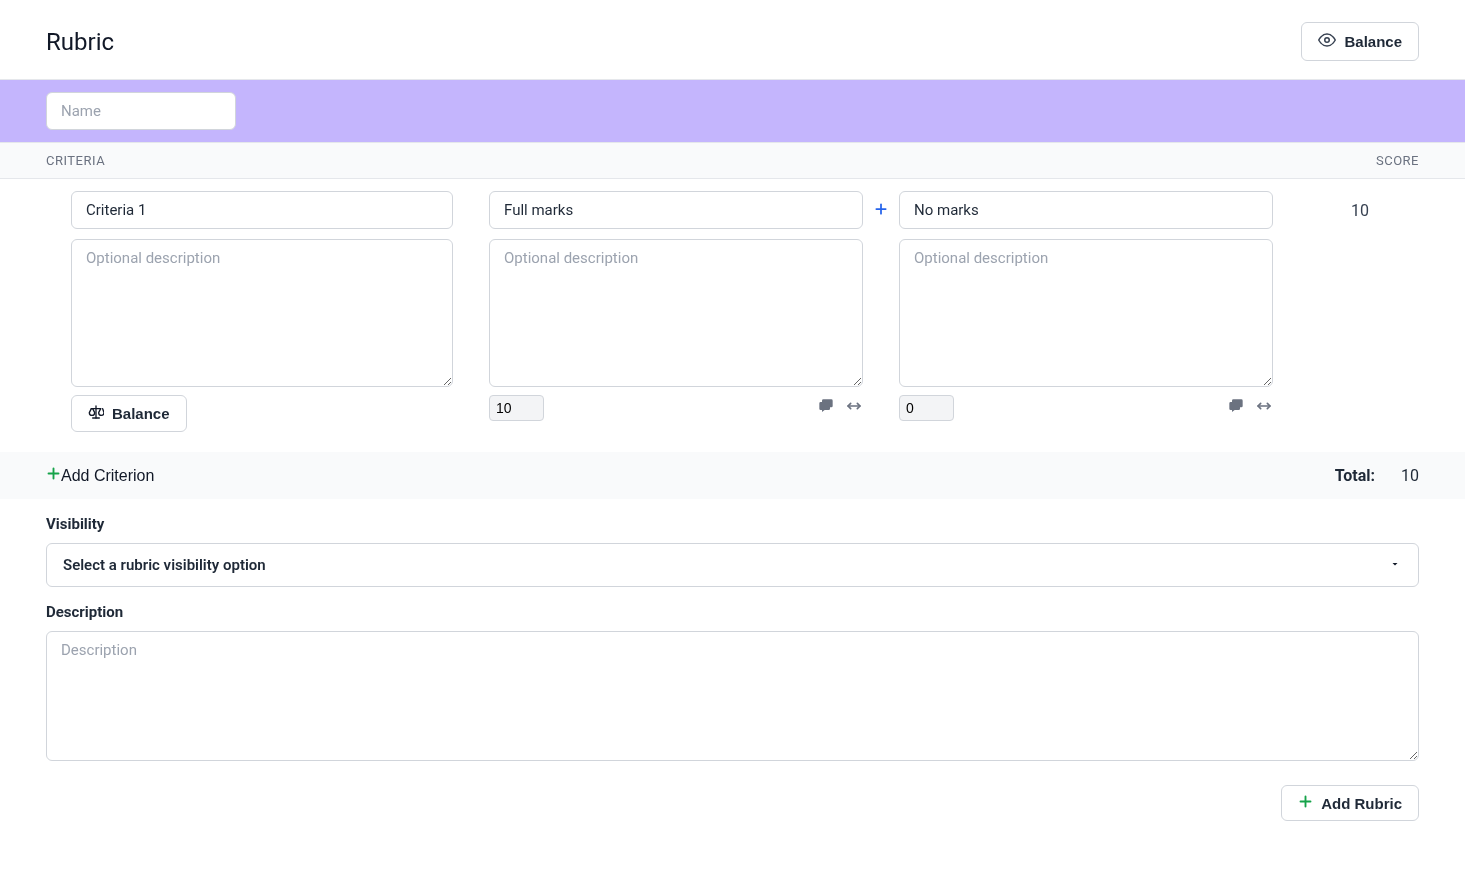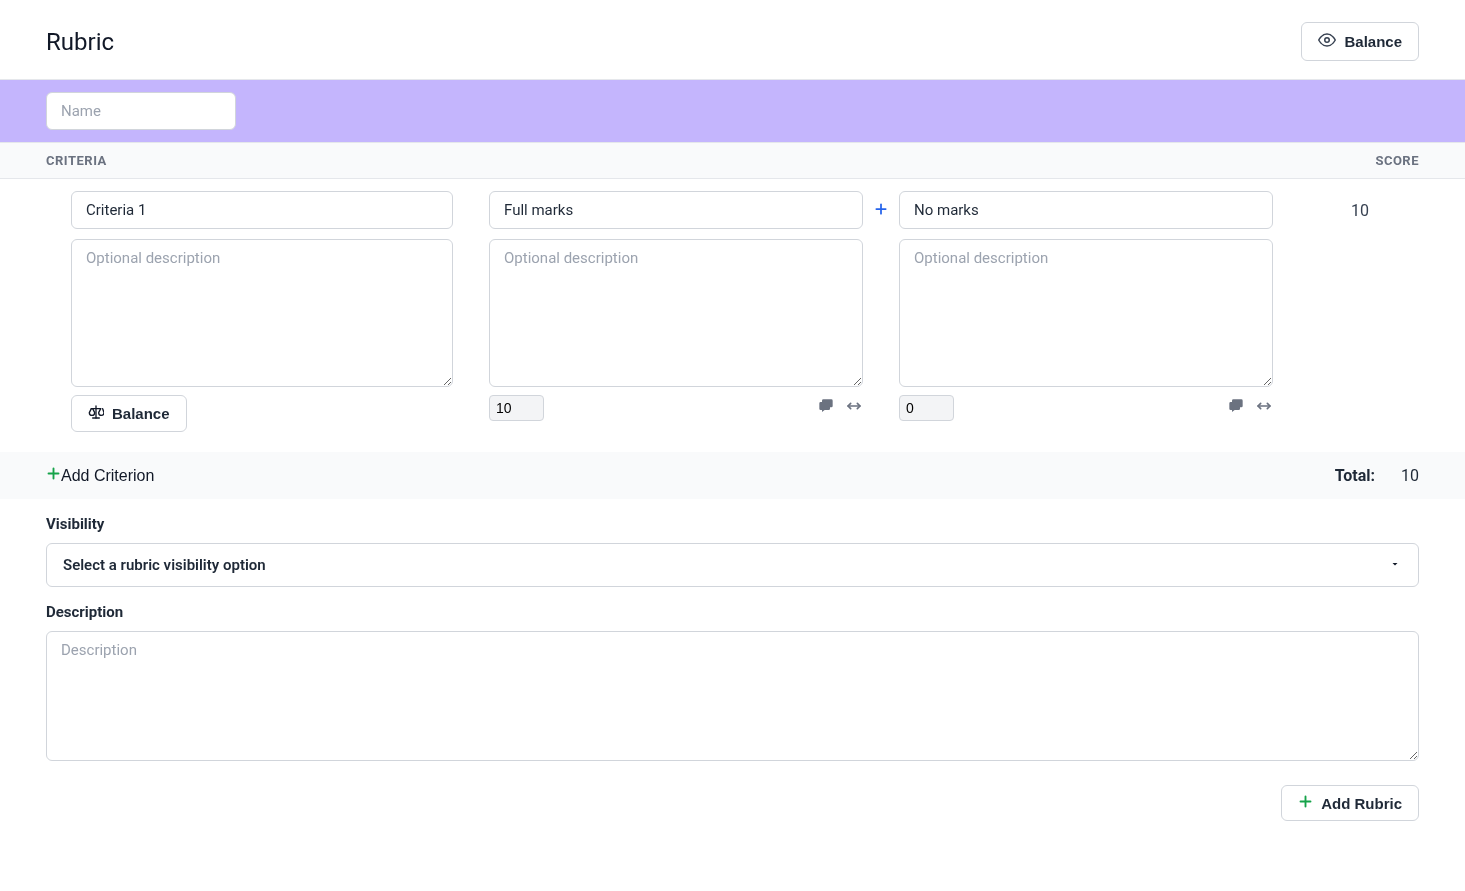--- a/index.html
+++ b/index.html
@@ -55,21 +55,21 @@
 
   .columns-header {
     display: grid;
     grid-template-columns: 1fr 90px;
     padding: 10px 46px;
     background: #f9fafb;
     border-bottom: 1px solid #e5e7eb;
     font-size: 13px;
     letter-spacing: 0.5px;
     color: #6b7280;
-    font-weight: 700;
+    font-weight: 400;
   }
   .columns-header .score-col { text-align: right; }
 
   .criteria-row {
     display: grid;
     grid-template-columns: 382px 16px 374px 16px 374px 90px;
     gap: 10px;
     padding: 12px 46px 20px 71px;
     align-items: start;
   }

